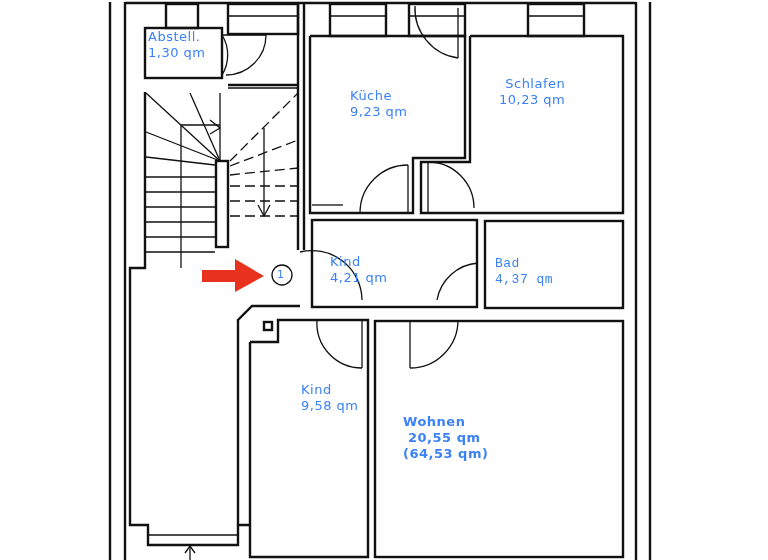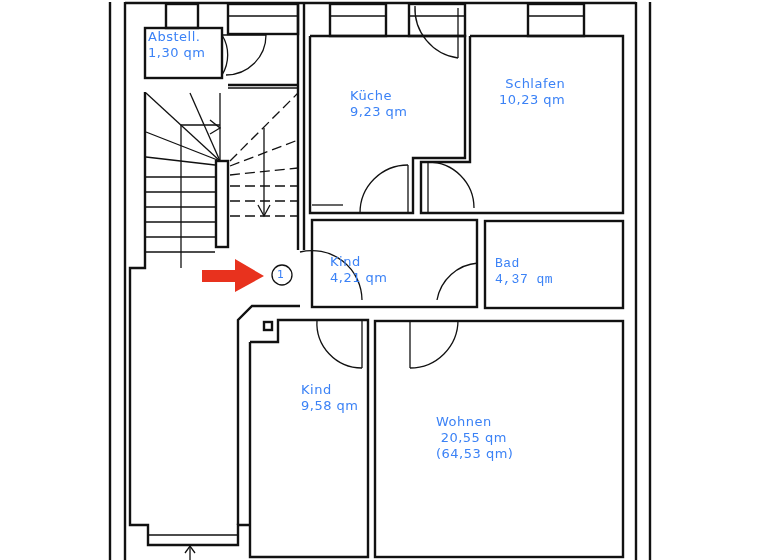--- a/index.html
+++ b/index.html
@@ -123,15 +123,15 @@
 
 <div class="lbl" style="left:330px;top:254px;"><span>Kind</span>
 <span>4,21 qm</span></div>
 
 <div class="lbl" style="left:495px;top:256px;font-family:Liberation Mono, monospace;"><span>Bad</span>
 <span>4,37 qm</span></div>
 
 <div class="lbl" style="left:293px;top:382px;margin-left:8px;"><span>Kind</span>
 <span>9,58 qm</span></div>
 
-<div class="lbl" style="left:436px;top:414px;"><span>Wohnen</span>
+<div class="lbl" style="left:403px;top:414px;font-weight:bold;"><span>Wohnen</span>
  <span>20,55 qm</span>
 <span>(64,53 qm)</span></div>
 
 </body></html>

